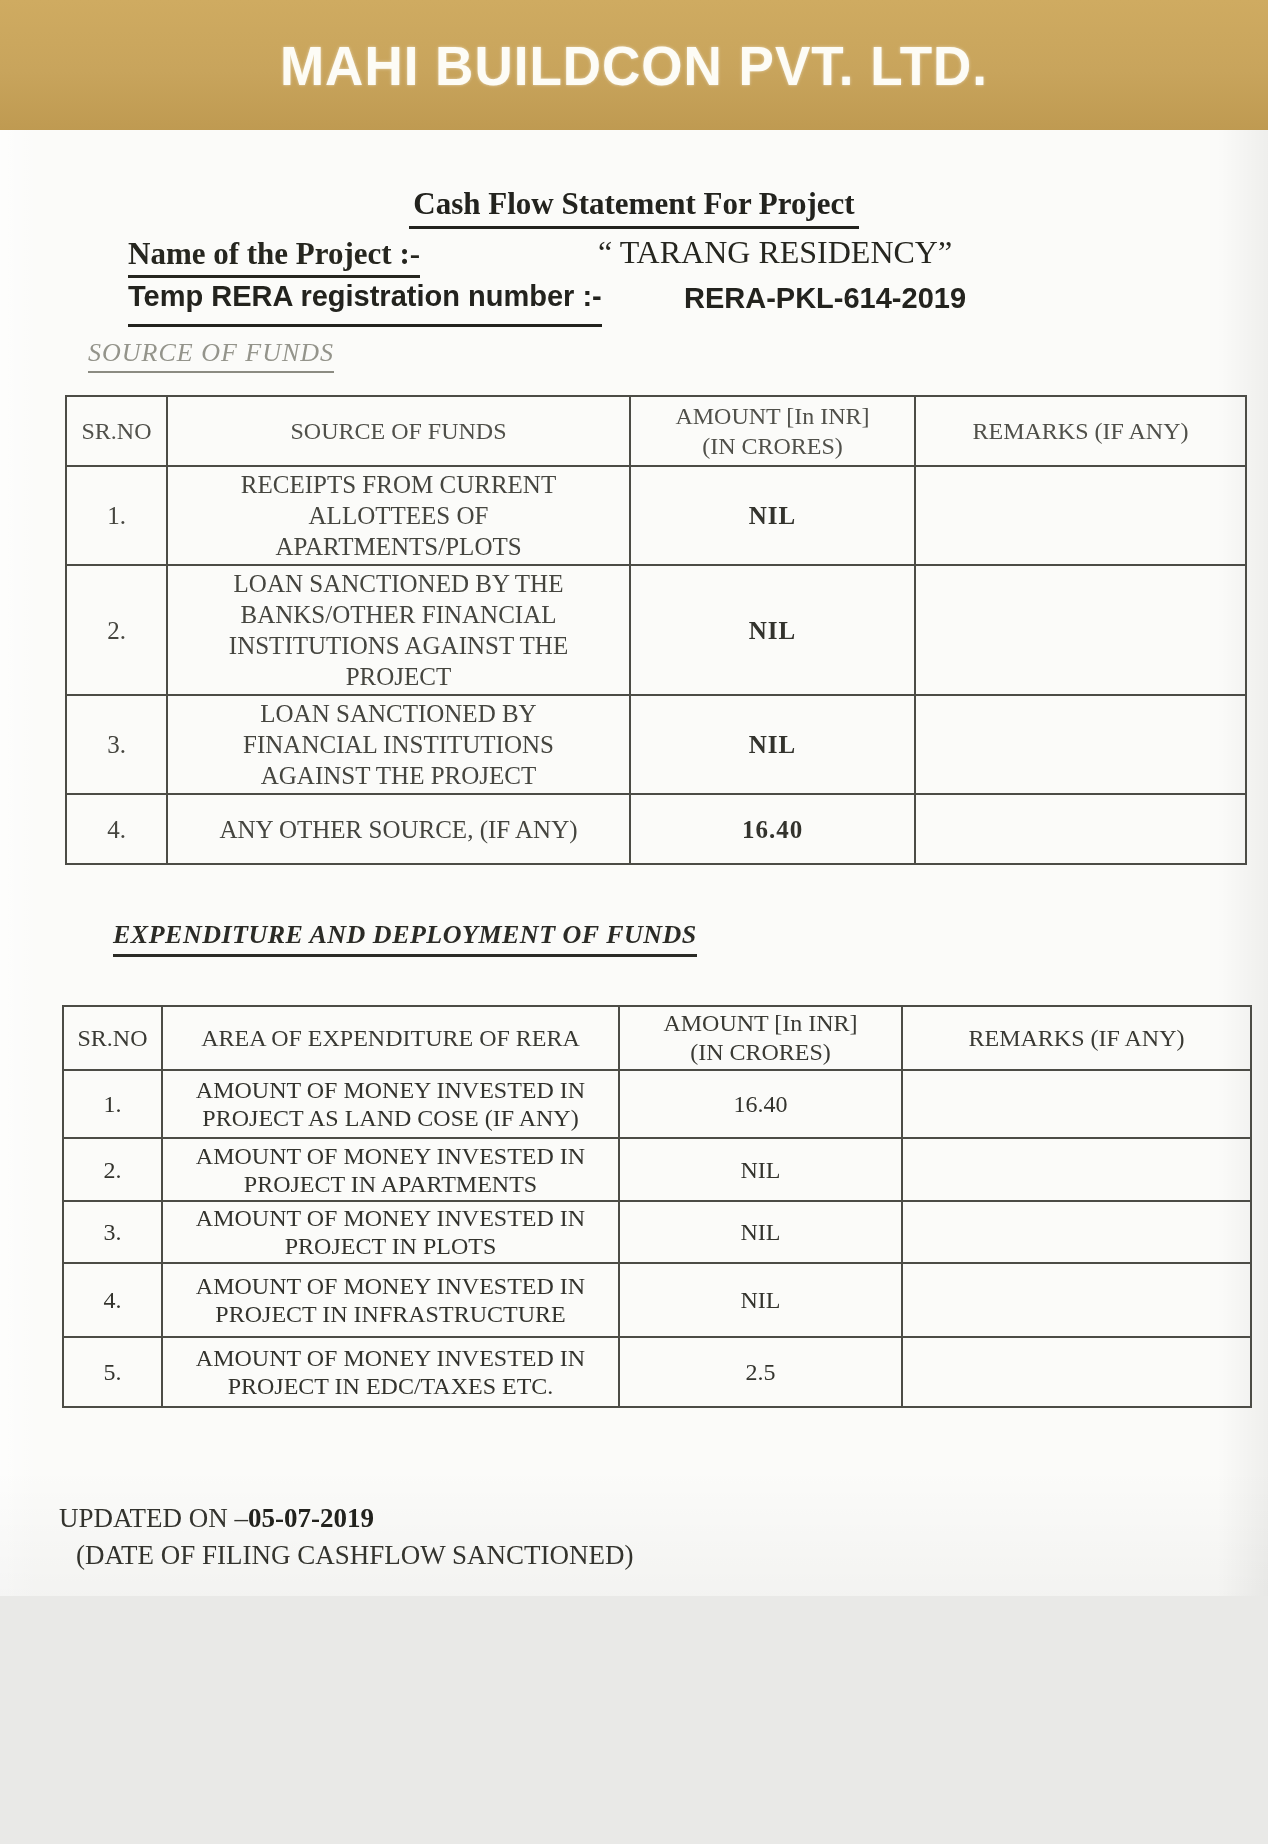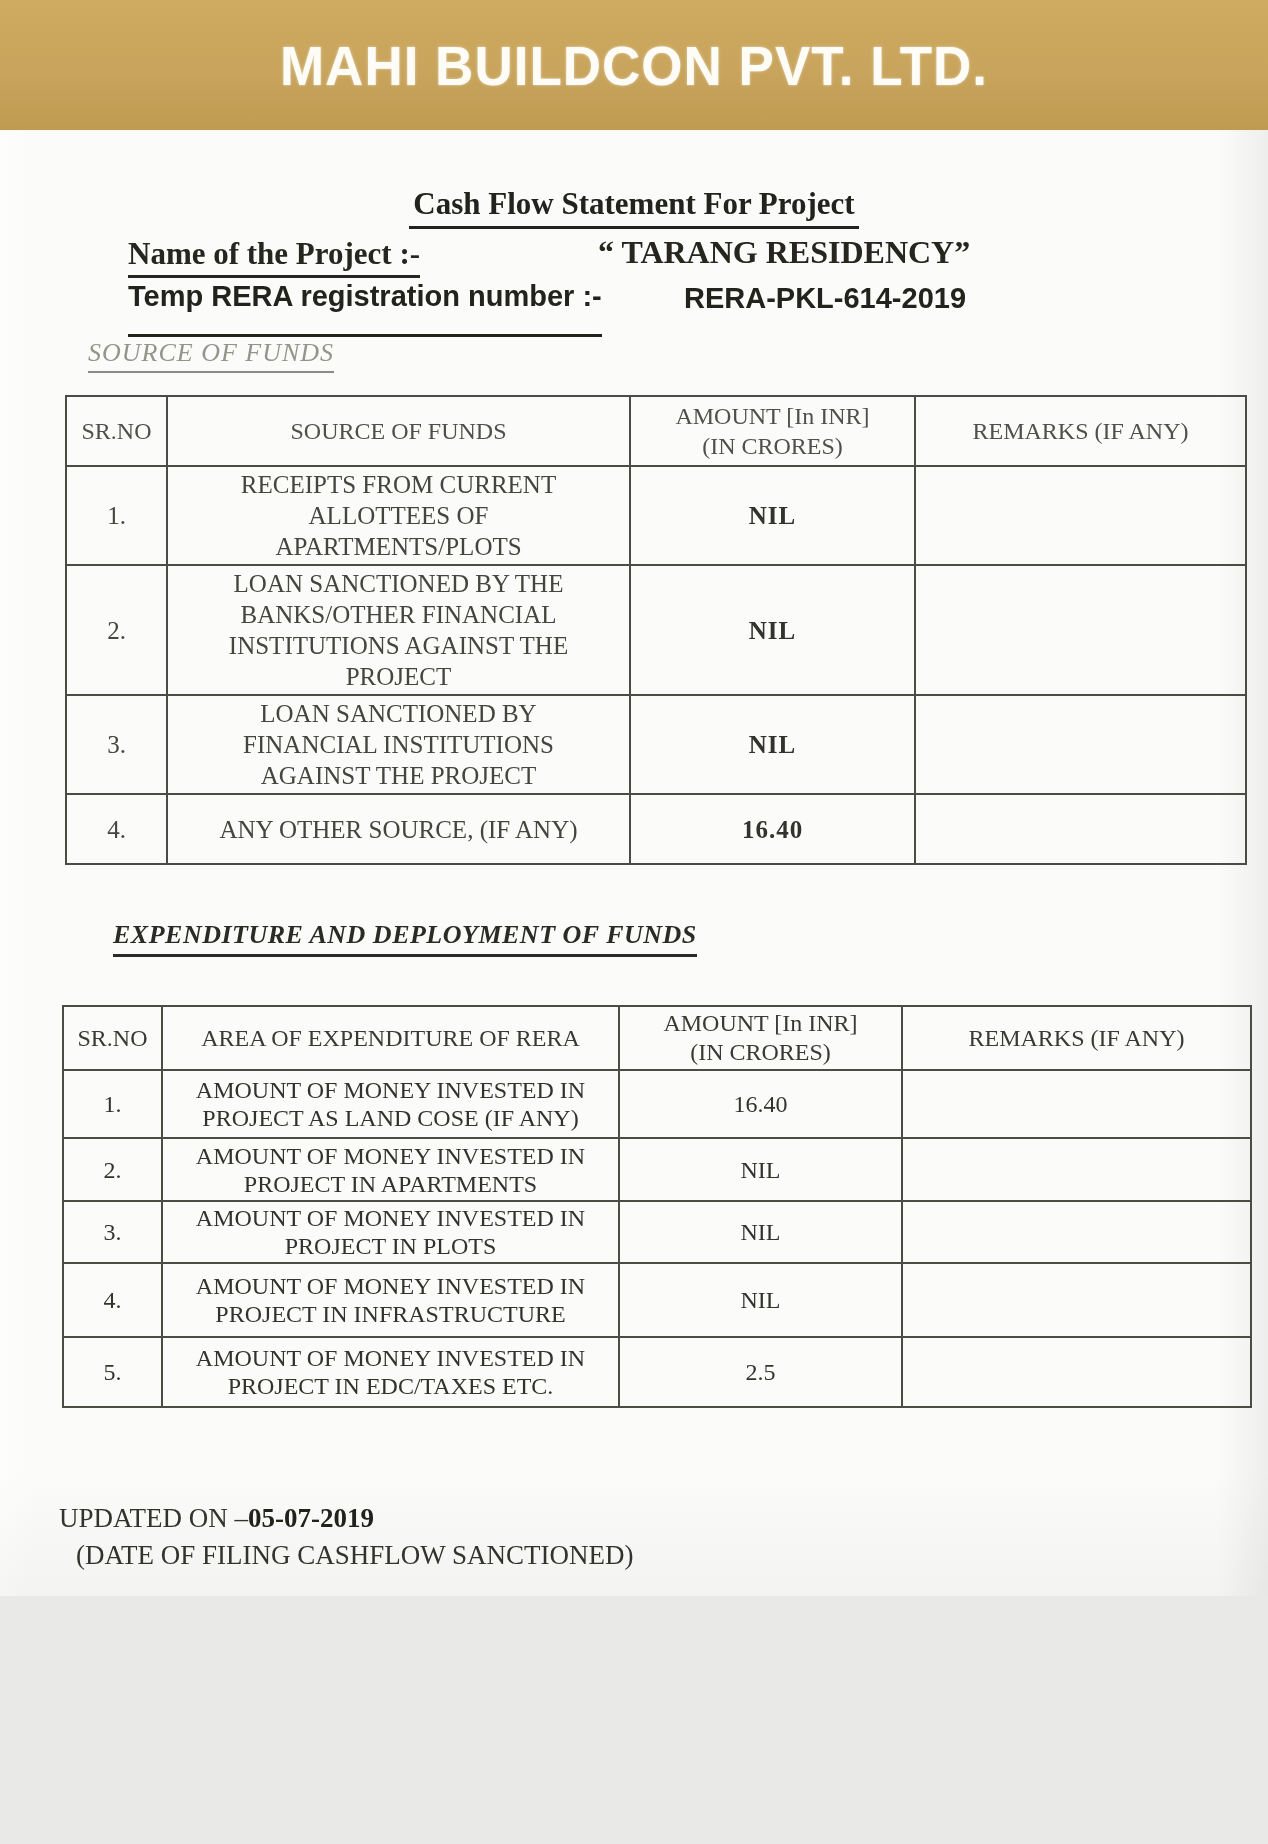--- a/index.html
+++ b/index.html
@@ -33,25 +33,25 @@
   }
   .doc-title span{
     font-size:31px;font-weight:bold;color:#23231e;
     border-bottom:3px solid #23231e;padding:0 4px 5px 4px;
   }
   .label-row{position:absolute;white-space:nowrap;}
   .name-label{
     left:128px;top:236px;font-size:31px;font-weight:bold;color:#26261f;
     border-bottom:3px solid #26261f;padding-bottom:3px;
   }
-  .name-value{left:598px;top:234px;font-size:32px;font-weight:bold;color:#26261f;}
+  .name-value{left:598px;top:234px;font-size:32px;font-weight:normal;color:#26261f;}
   .rera-label{
     left:128px;top:280px;font-family:"Liberation Sans",sans-serif;
     font-size:29px;font-weight:bold;color:#23231e;
-    border-bottom:3px solid #23231e;padding-bottom:21px;
+    border-bottom:3px solid #23231e;padding-bottom:11px;
   }
   .rera-value{left:684px;top:282px;font-family:"Liberation Sans",sans-serif;
     font-size:29px;font-weight:bold;color:#23231e;}
   .src-heading{
     position:absolute;left:88px;top:338px;
     font-size:26px;font-style:italic;letter-spacing:1px;color:#94948b;
     border-bottom:2px solid #8b8b82;padding-bottom:3px;white-space:nowrap;
   }
   .exp-heading{
     position:absolute;left:88px;top:920px;

